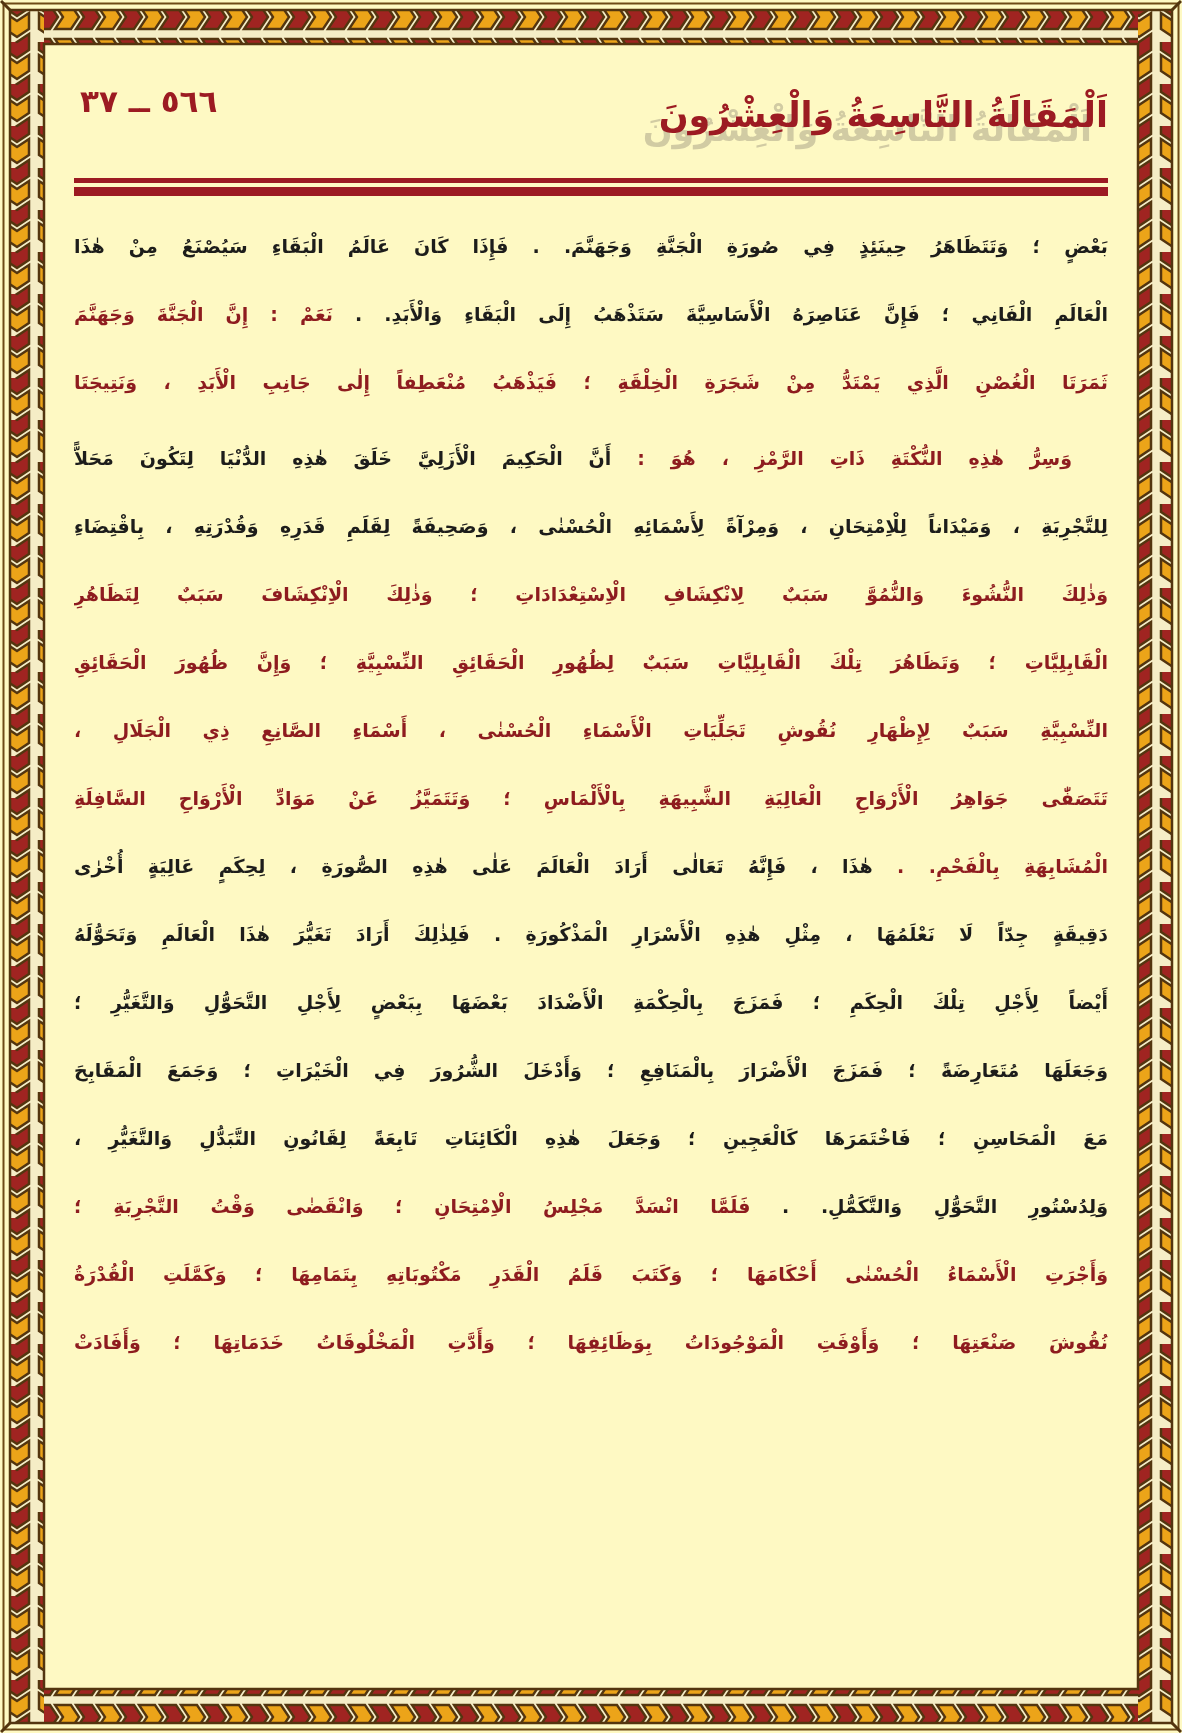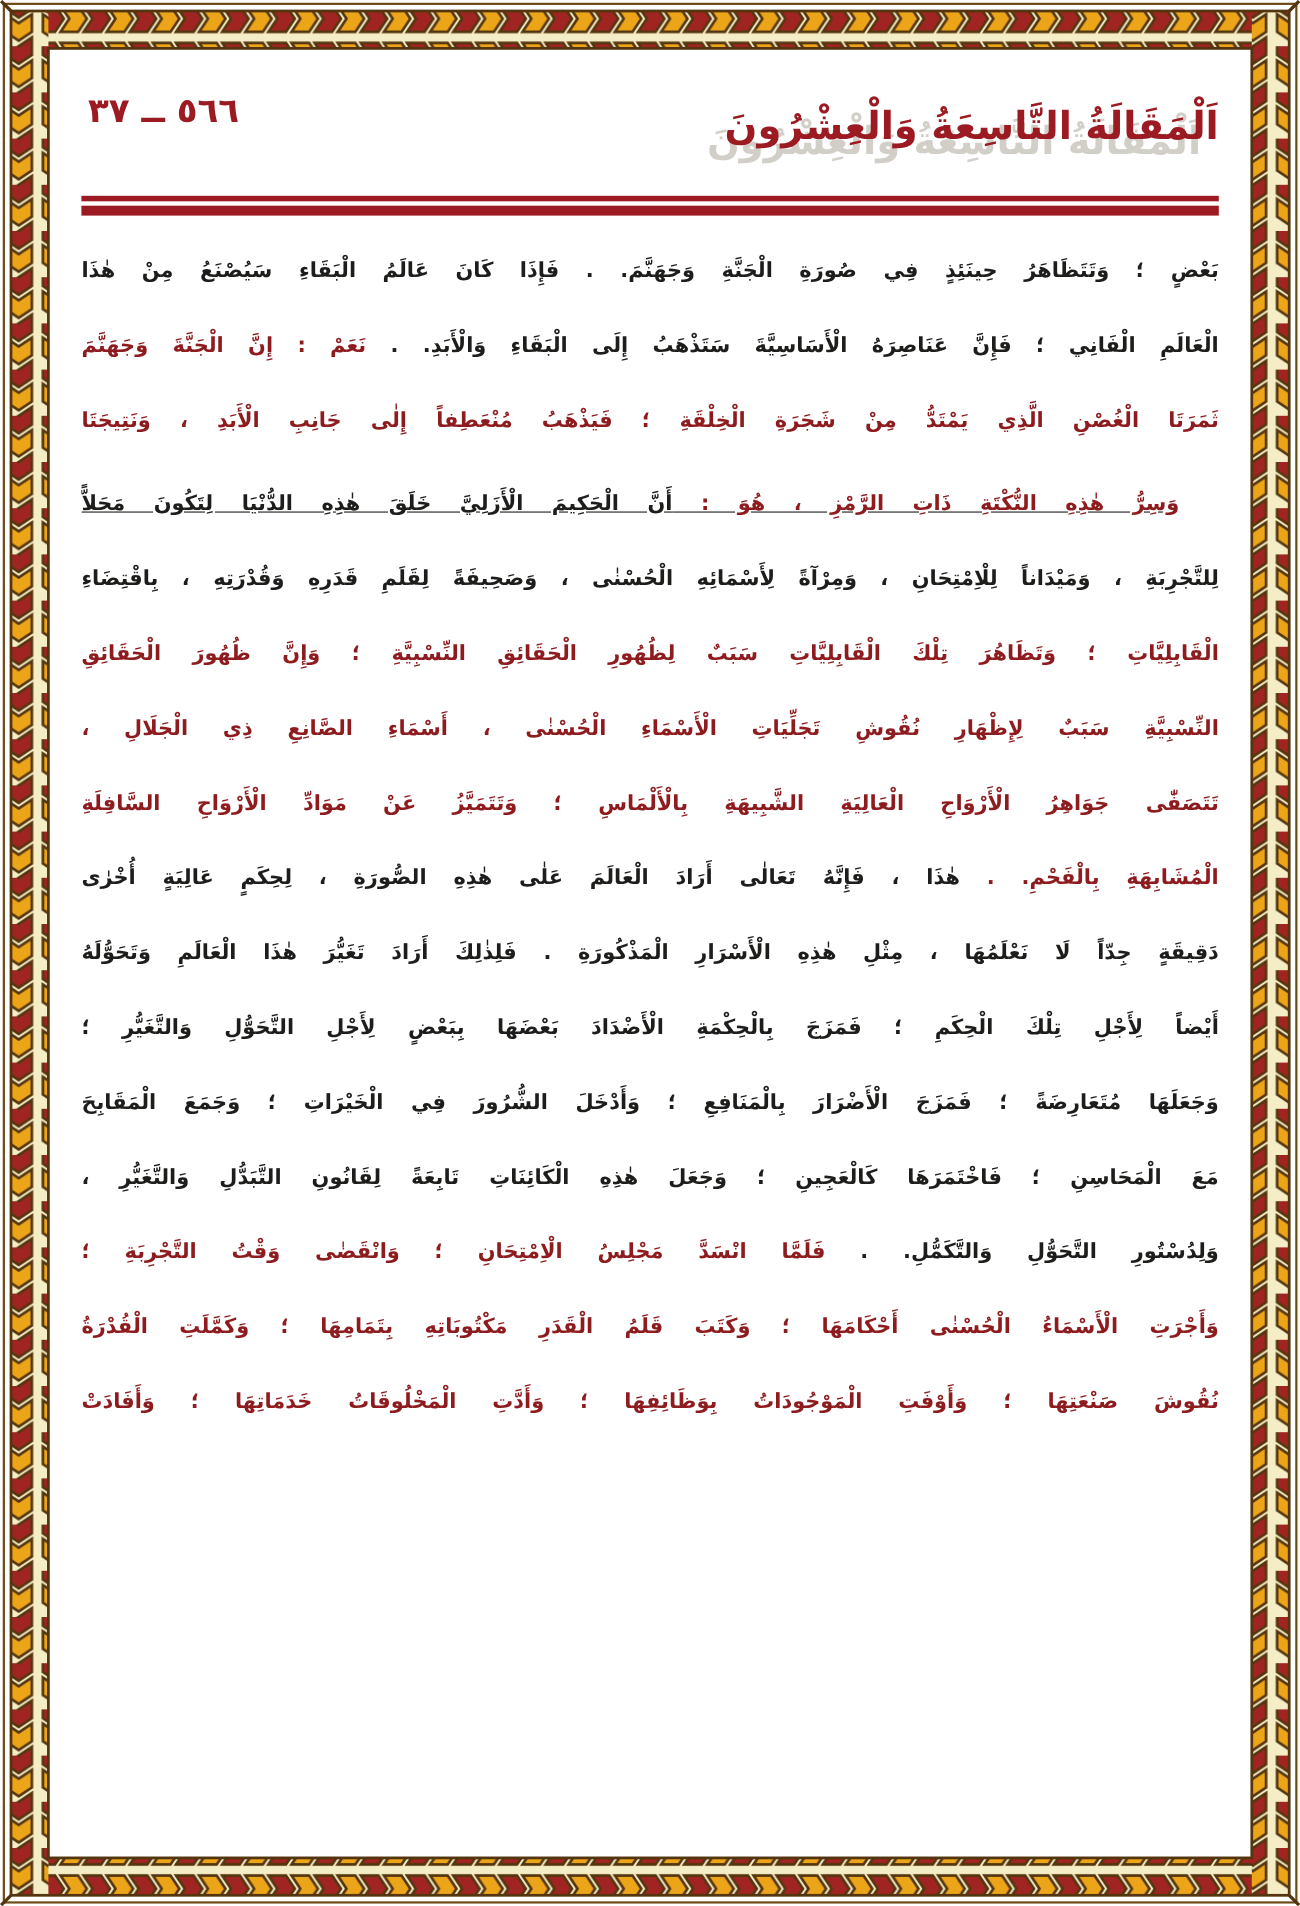--- a/index.html
+++ b/index.html
@@ -1,20 +1,20 @@
 <!DOCTYPE html>
 <html lang="ar" dir="rtl"><head>
 <meta charset="utf-8">
 <style>
   html,body{margin:0;padding:0;background:#e8e8e8;}
   .page{
     position:relative;
     width:1182px;height:1733px;
     margin:0 auto;
-    background:#ffffff;
+    background:#fef9c3;
     overflow:hidden;
     font-family:"DejaVu Sans",sans-serif;
   }
   .border-svg{position:absolute;inset:0;z-index:0;}
   .content{
     position:absolute;
     left:46px;right:46px;top:46px;bottom:44px;
     z-index:1;
     padding:0 28px;
     box-sizing:border-box;
@@ -43,21 +43,21 @@
   .line{
     height:68px;line-height:68px;
     text-align:right;
     font-size:19px;font-weight:bold;
     color:#1d1d1b;
     overflow:hidden;
     direction:rtl;
   }
   .line.j{text-align:justify;text-align-last:justify;}
   .line.indent{padding-right:36px;}
-  .line.para-gap{margin-top:8px;text-decoration:underline;}
+  .line.para-gap{margin-top:8px;}
   .seg-ink{color:#1d1d1b;}
   .seg-red{color:#8e1c1f;}
 </style>
 </head>
 <body>
 
 <div class="page">
 
   <svg class="border-svg" width="1182" height="1733" viewBox="0 0 1182 1733" xmlns="http://www.w3.org/2000/svg">
     <defs>
@@ -100,20 +100,21 @@
       <div class="rule-thin"></div>
       <div class="rule-thick"></div>
     </div>
 
     <div class="body-text">
         <div class="line j"><span class="seg-ink">بَعْضٍ ؛ وَتَتَظَاهَرُ حِينَئِذٍ فِي صُورَةِ الْجَنَّةِ وَجَهَنَّمَ. . فَإِذَا كَانَ عَالَمُ الْبَقَاءِ سَيُصْنَعُ مِنْ هٰذَا</span></div>
         <div class="line j"><span class="seg-ink">الْعَالَمِ الْفَانِي ؛ فَإِنَّ عَنَاصِرَهُ الْأَسَاسِيَّةَ سَتَذْهَبُ إِلَى الْبَقَاءِ وَالْأَبَدِ. . </span><span class="seg-red">نَعَمْ : إِنَّ الْجَنَّةَ وَجَهَنَّمَ</span></div>
         <div class="line j"><span class="seg-red">ثَمَرَتَا الْغُصْنِ الَّذِي يَمْتَدُّ مِنْ شَجَرَةِ الْخِلْقَةِ ؛ فَيَذْهَبُ مُنْعَطِفاً إِلٰى جَانِبِ الْأَبَدِ ، وَنَتِيجَتَا</span></div>
         <div class="line j indent para-gap"><span class="seg-red">وَسِرُّ هٰذِهِ النُّكْتَةِ ذَاتِ الرَّمْزِ ، هُوَ : </span><span class="seg-ink">أَنَّ الْحَكِيمَ الْأَزَلِيَّ خَلَقَ هٰذِهِ الدُّنْيَا لِتَكُونَ مَحَلاًّ</span></div>
         <div class="line j"><span class="seg-ink">لِلتَّجْرِبَةِ ، وَمَيْدَاناً لِلْاِمْتِحَانِ ، وَمِرْآةً لِأَسْمَائِهِ الْحُسْنٰى ، وَصَحِيفَةً لِقَلَمِ قَدَرِهِ وَقُدْرَتِهِ ، بِاقْتِضَاءِ</span></div>
+        <div class="line j"><span class="seg-red">وَذٰلِكَ النُّشُوءَ وَالنُّمُوَّ سَبَبٌ لِانْكِشَافِ الْاِسْتِعْدَادَاتِ ؛ وَذٰلِكَ الْاِنْكِشَافَ سَبَبٌ لِتَظَاهُرِ</span></div>
         <div class="line j"><span class="seg-red">الْقَابِلِيَّاتِ ؛ وَتَظَاهُرَ تِلْكَ الْقَابِلِيَّاتِ سَبَبٌ لِظُهُورِ الْحَقَائِقِ النِّسْبِيَّةِ ؛ وَإِنَّ ظُهُورَ الْحَقَائِقِ</span></div>
         <div class="line j"><span class="seg-red">النِّسْبِيَّةِ سَبَبٌ لِإِظْهَارِ نُقُوشِ تَجَلِّيَاتِ الْأَسْمَاءِ الْحُسْنٰى ، أَسْمَاءِ الصَّانِعِ ذِي الْجَلَالِ ،</span></div>
         <div class="line j"><span class="seg-red">تَتَصَفّٰى جَوَاهِرُ الْأَرْوَاحِ الْعَالِيَةِ الشَّبِيهَةِ بِالْأَلْمَاسِ ؛ وَتَتَمَيَّزُ عَنْ مَوَادِّ الْأَرْوَاحِ السَّافِلَةِ</span></div>
         <div class="line j"><span class="seg-red">الْمُشَابِهَةِ بِالْفَحْمِ. . </span><span class="seg-ink">هٰذَا ، فَإِنَّهُ تَعَالٰى أَرَادَ الْعَالَمَ عَلٰى هٰذِهِ الصُّورَةِ ، لِحِكَمٍ عَالِيَةٍ أُخْرٰى</span></div>
         <div class="line j"><span class="seg-ink">دَقِيقَةٍ جِدّاً لَا نَعْلَمُهَا ، مِثْلِ هٰذِهِ الْأَسْرَارِ الْمَذْكُورَةِ . فَلِذٰلِكَ أَرَادَ تَغَيُّرَ هٰذَا الْعَالَمِ وَتَحَوُّلَهُ</span></div>
         <div class="line j"><span class="seg-ink">أَيْضاً لِأَجْلِ تِلْكَ الْحِكَمِ ؛ فَمَزَجَ بِالْحِكْمَةِ الْأَضْدَادَ بَعْضَهَا بِبَعْضٍ لِأَجْلِ التَّحَوُّلِ وَالتَّغَيُّرِ ؛</span></div>
         <div class="line j"><span class="seg-ink">وَجَعَلَهَا مُتَعَارِضَةً ؛ فَمَزَجَ الْأَضْرَارَ بِالْمَنَافِعِ ؛ وَأَدْخَلَ الشُّرُورَ فِي الْخَيْرَاتِ ؛ وَجَمَعَ الْمَقَابِحَ</span></div>
         <div class="line j"><span class="seg-ink">مَعَ الْمَحَاسِنِ ؛ فَاخْتَمَرَهَا كَالْعَجِينِ ؛ وَجَعَلَ هٰذِهِ الْكَائِنَاتِ تَابِعَةً لِقَانُونِ التَّبَدُّلِ وَالتَّغَيُّرِ ،</span></div>
         <div class="line j"><span class="seg-ink">وَلِدُسْتُورِ التَّحَوُّلِ وَالتَّكَمُّلِ. . </span><span class="seg-red">فَلَمَّا انْسَدَّ مَجْلِسُ الْاِمْتِحَانِ ؛ وَانْقَضٰى وَقْتُ التَّجْرِبَةِ ؛</span></div>
         <div class="line j"><span class="seg-red">وَأَجْرَتِ الْأَسْمَاءُ الْحُسْنٰى أَحْكَامَهَا ؛ وَكَتَبَ قَلَمُ الْقَدَرِ مَكْتُوبَاتِهِ بِتَمَامِهَا ؛ وَكَمَّلَتِ الْقُدْرَةُ</span></div>

